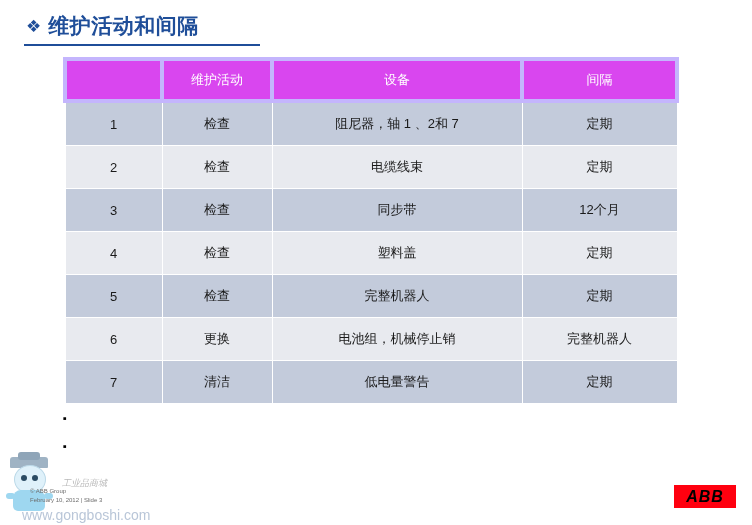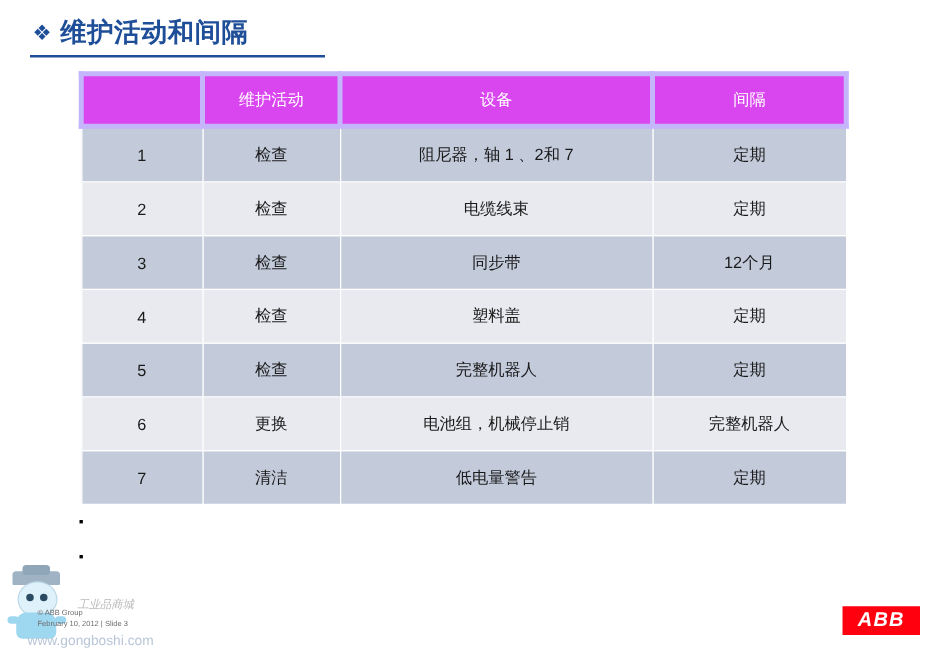--- a/index.html
+++ b/index.html
@@ -126,21 +126,21 @@
     left: 62px;
     top: 477px;
     font-size: 9px;
     color: #b9b9b9;
     font-style: italic;
   }
   .watermark-url {
     position: absolute;
     left: 22px;
     top: 507px;
-    font-size: 11px;
+    font-size: 14px;
     color: #b9c6d8;
   }
   
   .mascot {
     position: absolute;
     left: 6px;
     top: 455px;
     width: 52px;
     height: 60px;
   }
@@ -203,21 +203,21 @@
   .mascot .arm-r { left: 38px; }
 
   
   .abb-logo {
     position: absolute;
     right: 16px;
     top: 485px;
     width: 62px;
     height: 23px;
     background: #ff000f;
-    color: #ffffff;
+    color: #000000;
     font-size: 16px;
     font-weight: bold;
     font-style: italic;
     letter-spacing: 1px;
     display: flex;
     align-items: center;
     justify-content: center;
   }
 </style>
 </head>

